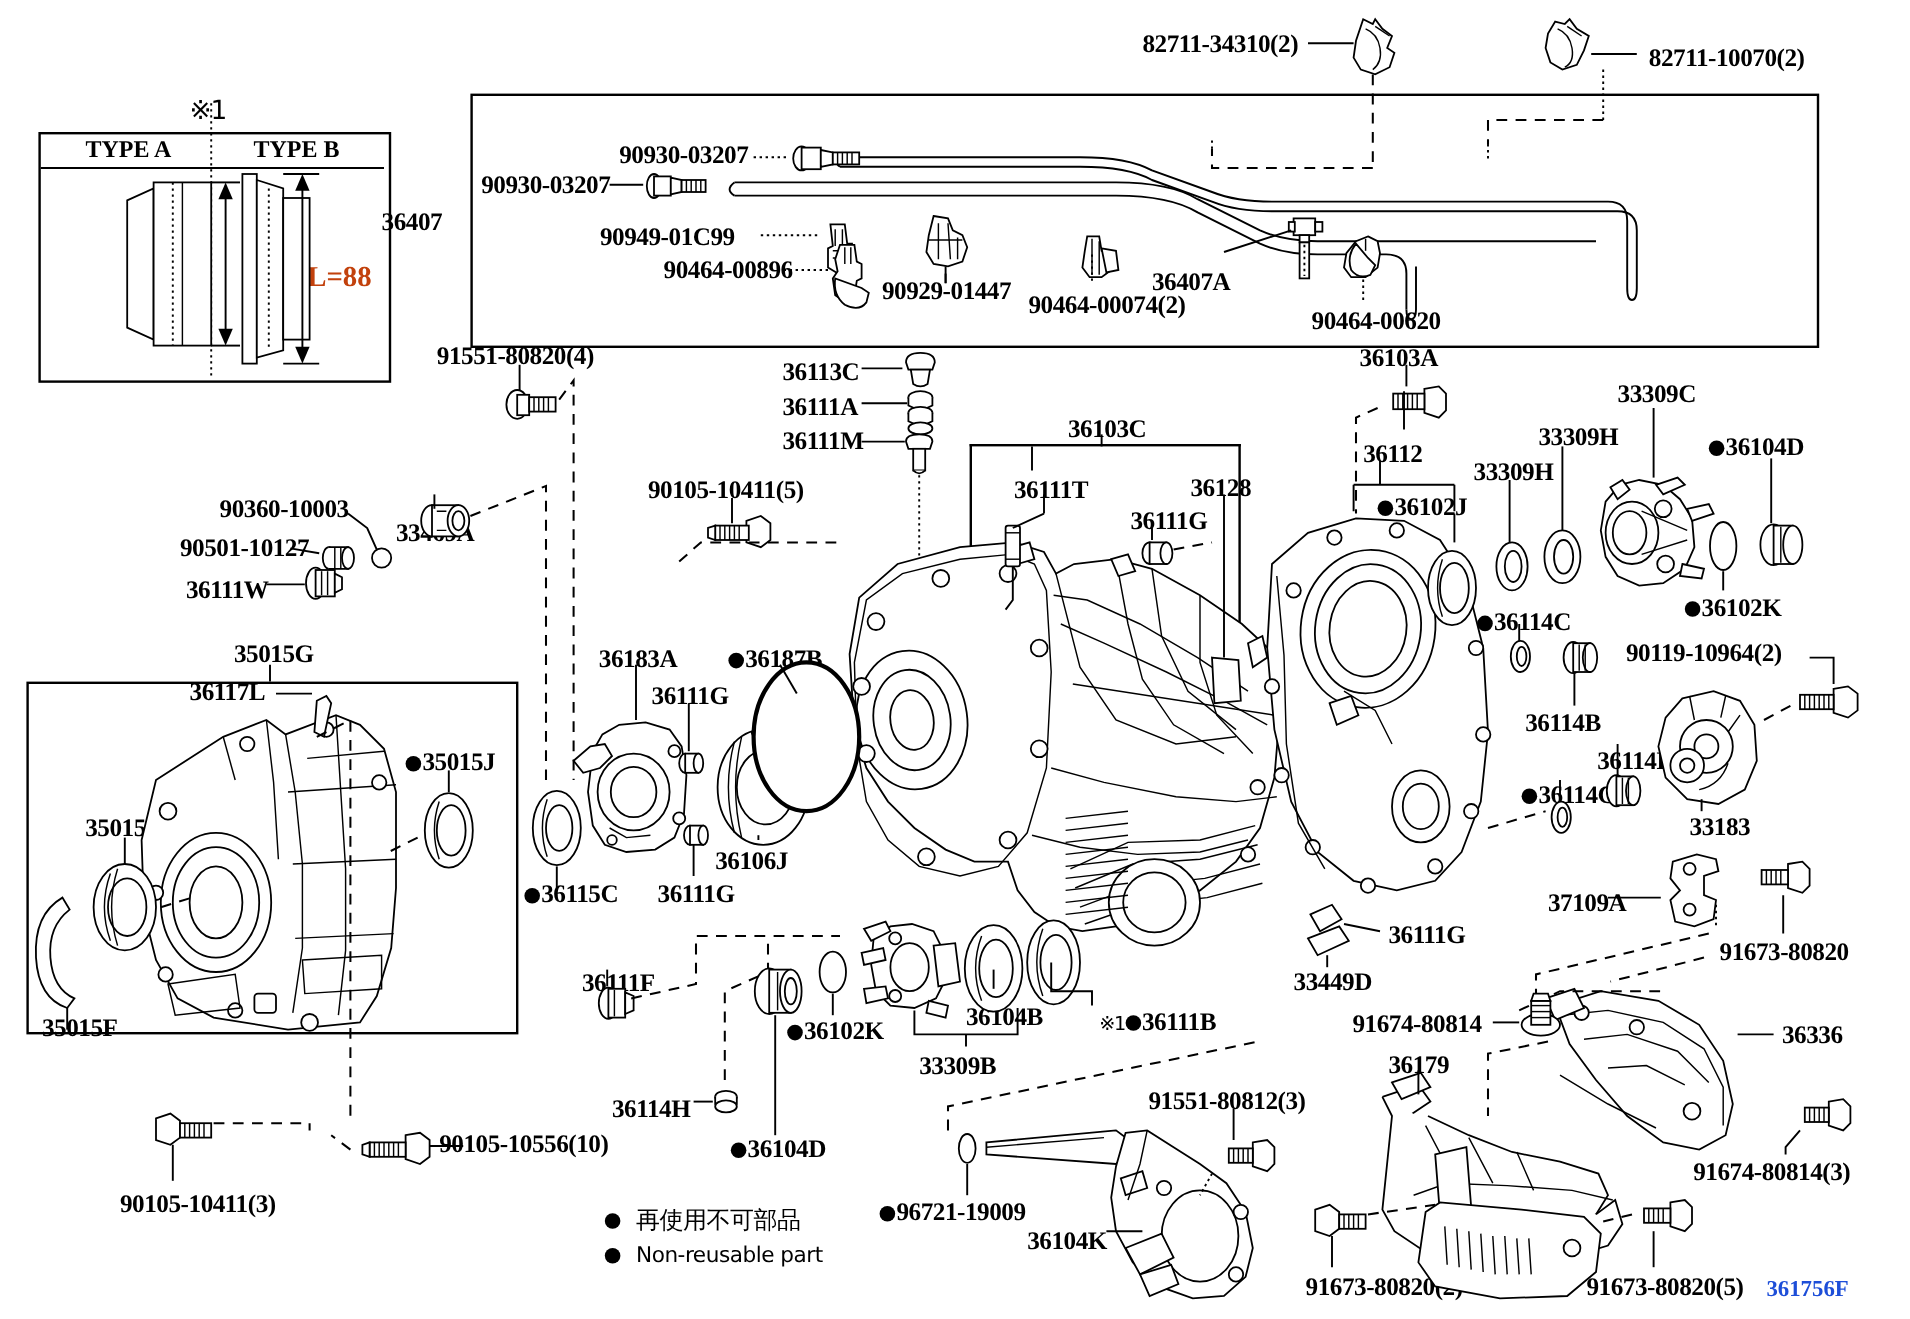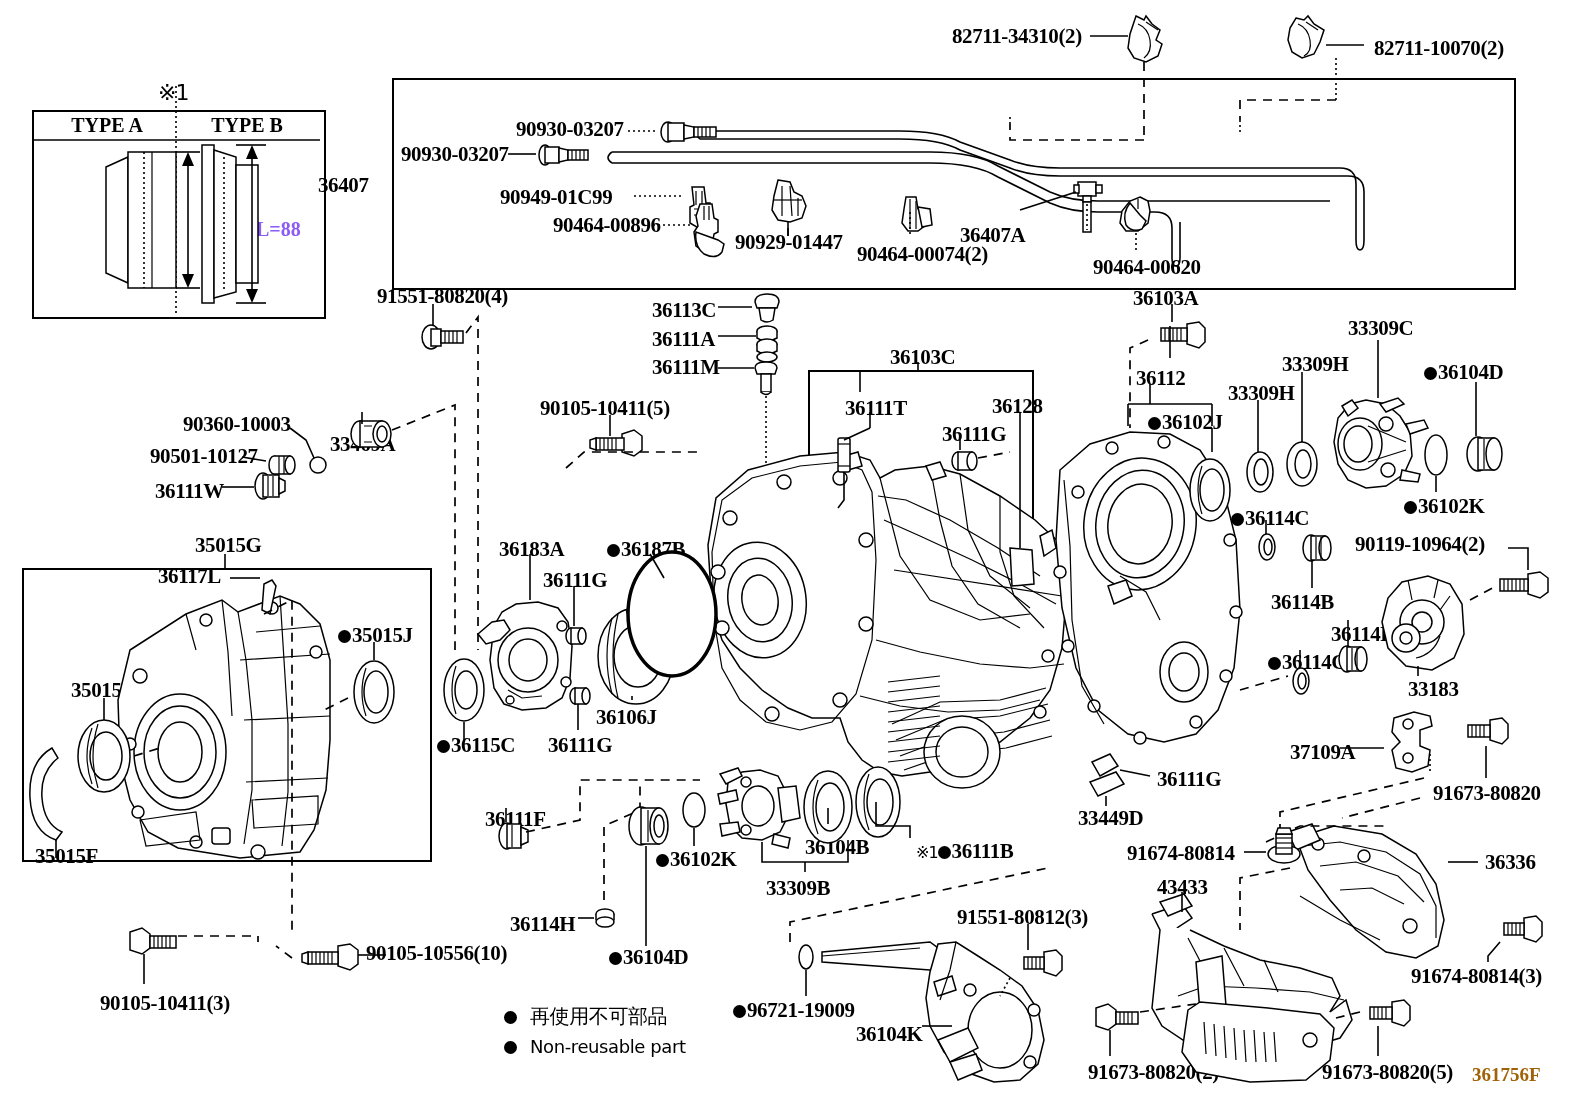--- a/index.html
+++ b/index.html
@@ -34,38 +34,38 @@
     font-family:"DejaVu Sans", sans-serif;
     font-size:16px;
     font-weight:400;
     letter-spacing:-1px;
   }
   .diagid{
     position:absolute;
     font-family:"Liberation Serif", serif;
     font-size:19px;
     font-weight:700;
-    color:#a16207;
+    color:#1d4ed8;
   }
   
   #typebox{
     position:absolute;
     border:2px solid #000;
     background:#fff;
   }
   .tbl-hdr{
     position:absolute;
     font-family:"Liberation Serif", serif;
     font-size:20px;font-weight:700;color:#000;
     text-align:center;
   }
   .tbl-dim{
     position:absolute;
     font-family:"Liberation Serif", serif;
-    font-size:20px;font-weight:700;color:#8b5cf6;
+    font-size:24px;font-weight:700;color:#c2410c;
   }
   
   .groupbox{
     position:absolute;
     border:2px solid #000;
     background:transparent;
   }
   svg.art{position:absolute;left:0;top:0;width:1592px;height:1099px;pointer-events:none;}
   .ln{stroke:#000;stroke-width:1.6;fill:none;}
   .ln-th{stroke:#000;stroke-width:1.2;fill:none;}
@@ -108,21 +108,21 @@
       <div class="lbl" style="left: 952px; top: 26px;"><span>82711-34310(2)</span></div>
       <div class="lbl" style="left: 1374px; top: 38px;"><span>82711-10070(2)</span></div>
       <div class="lbl" style="left: 516px; top: 119px;"><span>90930-03207</span></div>
       <div class="lbl" style="left: 401px; top: 144px;"><span>90930-03207</span></div>
       <div class="lbl" style="left: 500px; top: 187px;"><span>90949-01C99</span></div>
       <div class="lbl" style="left: 553px; top: 215px; text-align: center;"><span>90464-00896</span></div>
       <div class="lbl" style="left: 735px; top: 232px;"><span>90929-01447</span></div>
       <div class="lbl" style="left: 857px; top: 244px;"><span>90464-00074(2)</span></div>
       <div class="lbl" style="left: 960px; top: 201px; margin-top: 24px;"><span>36407A</span></div>
       <div class="lbl" style="left: 1093px; top: 257px;"><span>90464-00620</span></div>
-      <div class="lbl" style="left: 377px; top: 286px;"><span>91551-80820(4)</span></div>
+      <div class="lbl" style="left: 364px; top: 286px;"><span>91551-80820(4)</span></div>
       <div class="lbl" style="left: 652px; top: 300px;"><span>36113C</span></div>
       <div class="lbl" style="left: 652px; top: 329px;"><span>36111A</span></div>
       <div class="lbl" style="left: 652px; top: 357px;"><span>36111M</span></div>
       <div class="lbl" style="left: 890px; top: 347px;"><span>36103C</span></div>
       <div class="lbl" style="left: 1133px; top: 288px;"><span>36103A</span></div>
       <div class="lbl" style="left: 1348px; top: 318px;"><span>33309C</span></div>
       <div class="lbl" style="left: 1282px; top: 354px;"><span>33309H</span></div>
       <div class="lbl" style="left: 1136px; top: 368px;"><span>36112</span></div>
       <div class="lbl" style="left: 1228px; top: 383px;"><span>33309H</span></div>
       <div class="lbl" style="left: 1424px; top: 362px;"><span class="dot"></span><span>36104D</span></div>
@@ -157,21 +157,21 @@
       <div class="lbl" style="left: 1433px; top: 783px;"><span>91673-80820</span></div>
       <div class="lbl" style="left: 35px; top: 846px;"><span>35015F</span></div>
       <div class="lbl" style="left: 485px; top: 809px;"><span>36111F</span></div>
       <div class="lbl" style="left: 805px; top: 837px;"><span>36104B</span></div>
       <div class="lbl" style="left: 916px; top: 841px;"><span class="ast">※1</span><span class="dot"></span><span>36111B</span></div>
       <div class="lbl" style="left: 1078px; top: 808px;"><span>33449D</span></div>
       <div class="lbl" style="left: 656px; top: 849px;"><span class="dot"></span><span>36102K</span></div>
       <div class="lbl" style="left: 766px; top: 878px;"><span>33309B</span></div>
       <div class="lbl" style="left: 1127px; top: 843px;"><span>91674-80814</span></div>
       <div class="lbl" style="left: 1485px; top: 852px;"><span>36336</span></div>
-      <div class="lbl" style="left: 1157px; top: 877px;"><span>43433</span></div>
+      <div class="lbl" style="left: 1157px; top: 877px;"><span>36179</span></div>
       <div class="lbl" style="left: 957px; top: 907px;"><span>91551-80812(3)</span></div>
       <div class="lbl" style="left: 510px; top: 914px;"><span>36114H</span></div>
       <div class="lbl" style="left: 366px; top: 943px;"><span>90105-10556(10)</span></div>
       <div class="lbl" style="left: 609px; top: 947px;"><span class="dot"></span><span>36104D</span></div>
       <div class="lbl" style="left: 1411px; top: 966px;"><span>91674-80814(3)</span></div>
       <div class="lbl" style="left: 100px; top: 993px;"><span>90105-10411(3)</span></div>
       <div class="lbl" style="left: 733px; top: 1000px;"><span class="dot"></span><span>96721-19009</span></div>
       <div class="lbl" style="left: 856px; top: 1024px;"><span>36104K</span></div>
       <div class="lbl" style="left: 1088px; top: 1062px;"><span>91673-80820(2)</span></div>
       <div class="lbl" style="left: 1322px; top: 1062px; text-align: right;"><span>91673-80820(5)</span></div>

